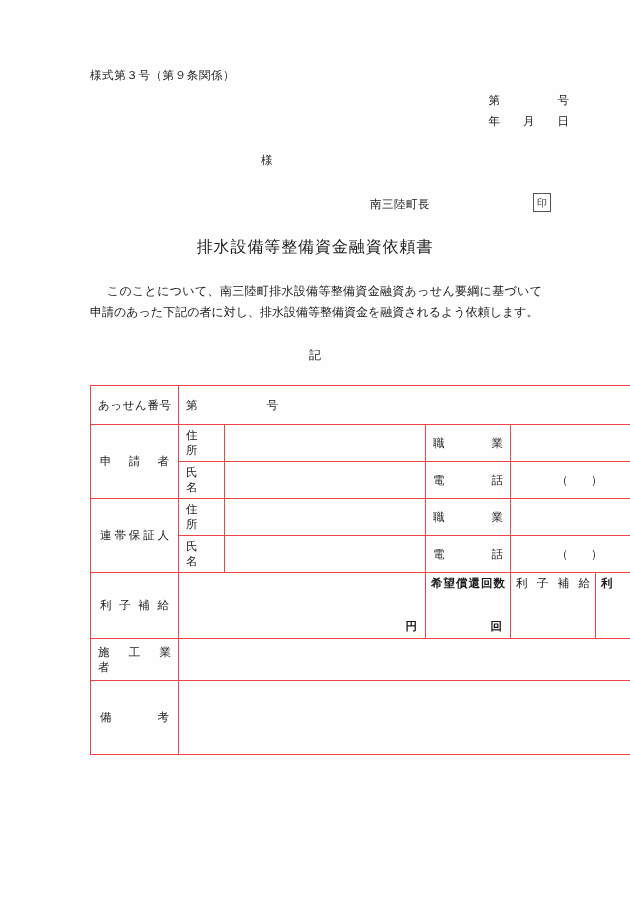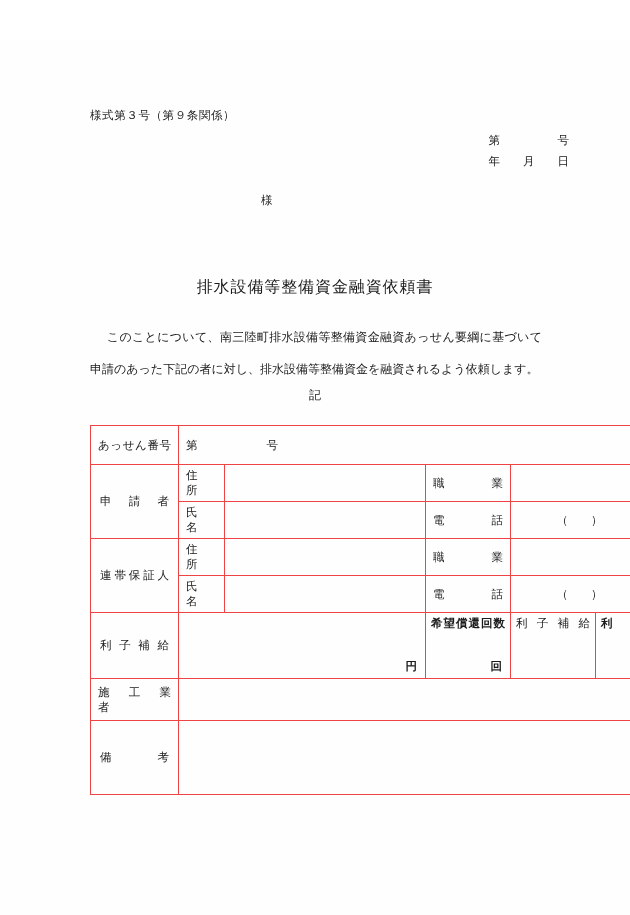--- a/index.html
+++ b/index.html
@@ -12,21 +12,20 @@
     height: 915px;
     position: relative;
     font-family: "Liberation Serif", "DejaVu Serif", serif;
     color: #1a1a1a;
     overflow: hidden;
   }
   .page {
     position: absolute;
     inset: 0;
     background: #fefefe;
-    margin-top: 40px;
   }
 
   
   .form-code {
     position: absolute;
     left: 90px;
     top: 68px;
     font-size: 11.5px;
     letter-spacing: 0.6px;
     white-space: nowrap;
@@ -86,21 +85,21 @@
     font-size: 16px;
     letter-spacing: 0.9px;
   }
 
   .body-text {
     position: absolute;
     left: 90px;
     top: 281px;
     width: 452px;
     font-size: 12px;
-    line-height: 32px;
+    line-height: 21px;
     text-indent: 1.4em;
     text-align: justify;
     text-justify: inter-character;
   }
 
   .ki-mark {
     position: absolute;
     left: 0;
     right: 0;
     top: 347px;
@@ -190,20 +189,24 @@
 
   <div class="form-code">様式第３号（第９条関係）</div>
 
   <div class="doc-meta">
     <span class="meta-line">第　　　　　号</span>
     <span class="meta-line">年　　月　　日</span>
   </div>
 
   <div class="addressee">様</div>
 
+  <div class="issuer-row">
+    <span class="issuer-name">南三陸町長</span>
+    <span class="seal-box">印</span>
+  </div>
 
   <div class="doc-title">排水設備等整備資金融資依頼書</div>
 
   <div class="body-text">このことについて、南三陸町排水設備等整備資金融資あっせん要綱に基づいて申請のあった下記の者に対し、排水設備等整備資金を融資されるよう依頼します。</div>
 
   <div class="ki-mark">記</div>
 
   <table class="form-table">
     <colgroup>
       <col style="width:88px">

